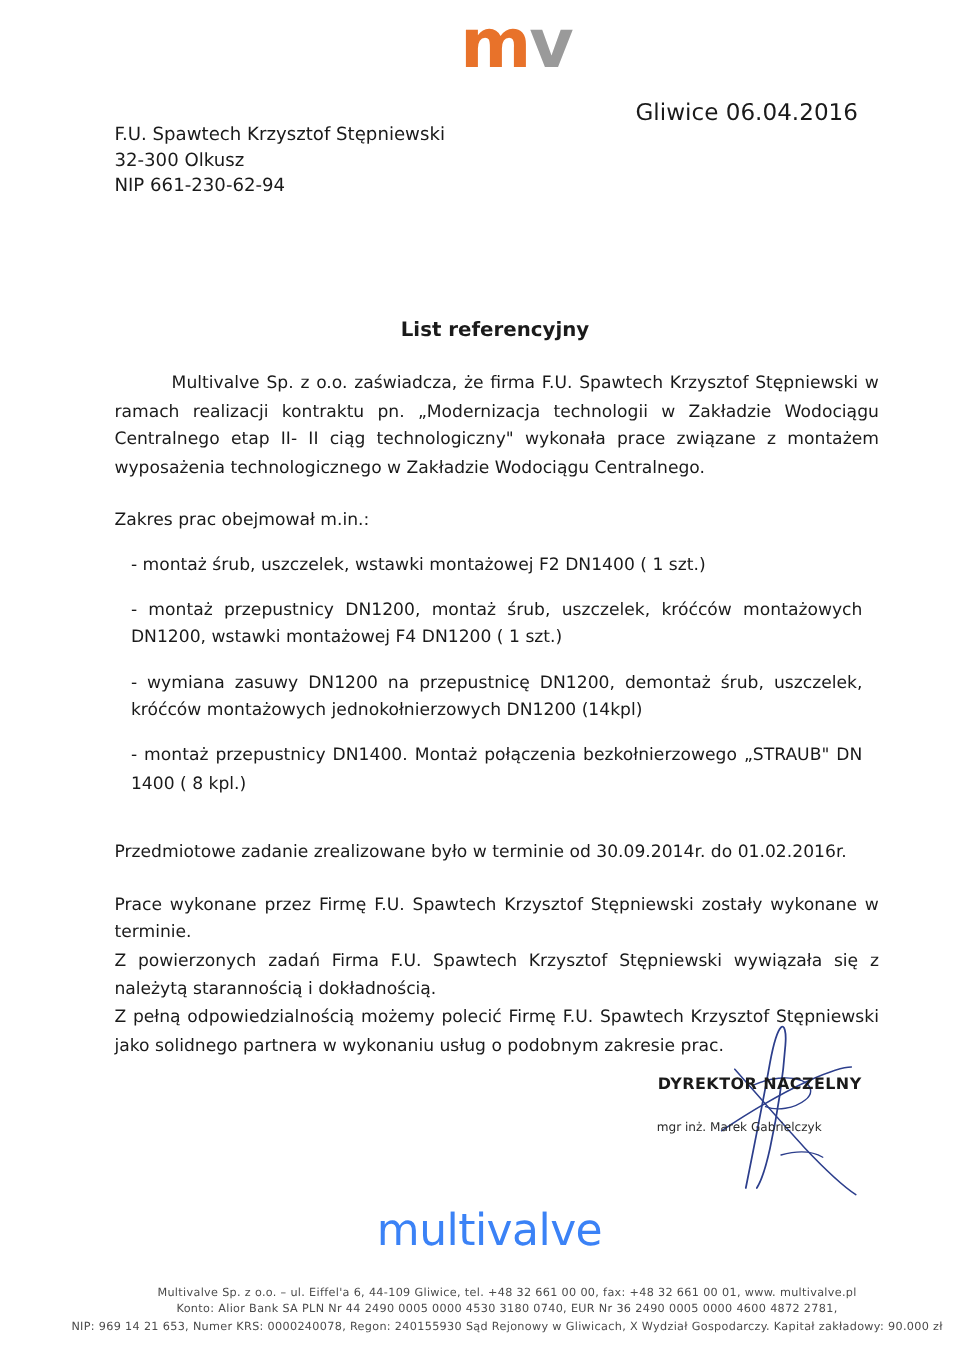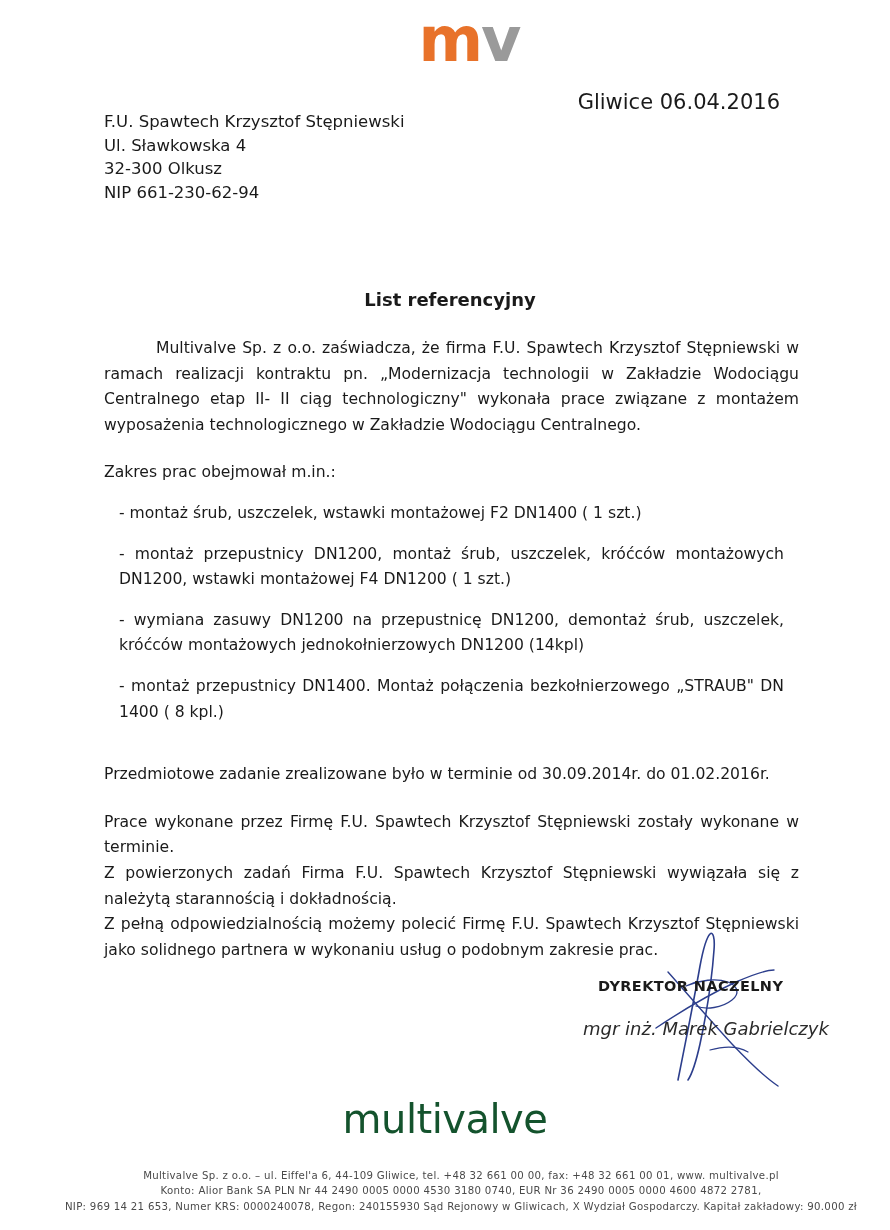--- a/index.html
+++ b/index.html
@@ -114,43 +114,42 @@
     left: 38px;
     font-size: 14.5px;
     font-weight: 700;
     letter-spacing: 0.4px;
     color: #1a1a1a;
     white-space: nowrap;
   }
   .sign-name {
     position: absolute;
     top: 88px;
-    left: 23px;
-    font-size: 18px;
-    font-style: italic;
+    left: 37px;
+    font-size: 11px;
     color: #2a2a2a;
     white-space: nowrap;
   }
   .sign-svg {
     position: absolute;
     top: -10px;
     left: 0;
     width: 300px;
     height: 180px;
   }
 
   
   .footer-logo {
     position: absolute;
     bottom: 88px;
     left: 0;
     width: 890px;
     text-align: center;
     font-size: 40px;
-    color: #14532d;
+    color: #3b82f6;
     letter-spacing: -0.5px;
     font-weight: 400;
   }
   .footer-lines {
     position: absolute;
     bottom: 16px;
     left: 16px;
     width: 890px;
     text-align: center;
     font-size: 10.2px;
@@ -168,21 +167,20 @@
   <div class="logo-top">
     <span class="mv">
       <span class="m">m</span><span class="v">v</span>
     </span>
   </div>
 
   <div class="date-line">Gliwice 06.04.2016</div>
 
   <div class="addressee">
     <div>F.U. Spawtech Krzysztof Stępniewski</div>
-    <div>Ul. Sławkowska 4</div>
     <div>32-300 Olkusz</div>
     <div>NIP 661-230-62-94</div>
   </div>
 
   <div class="doc-title">
     <span class="inner">List referencyjny</span>
   </div>
 
   <div class="body-wrap">
 

